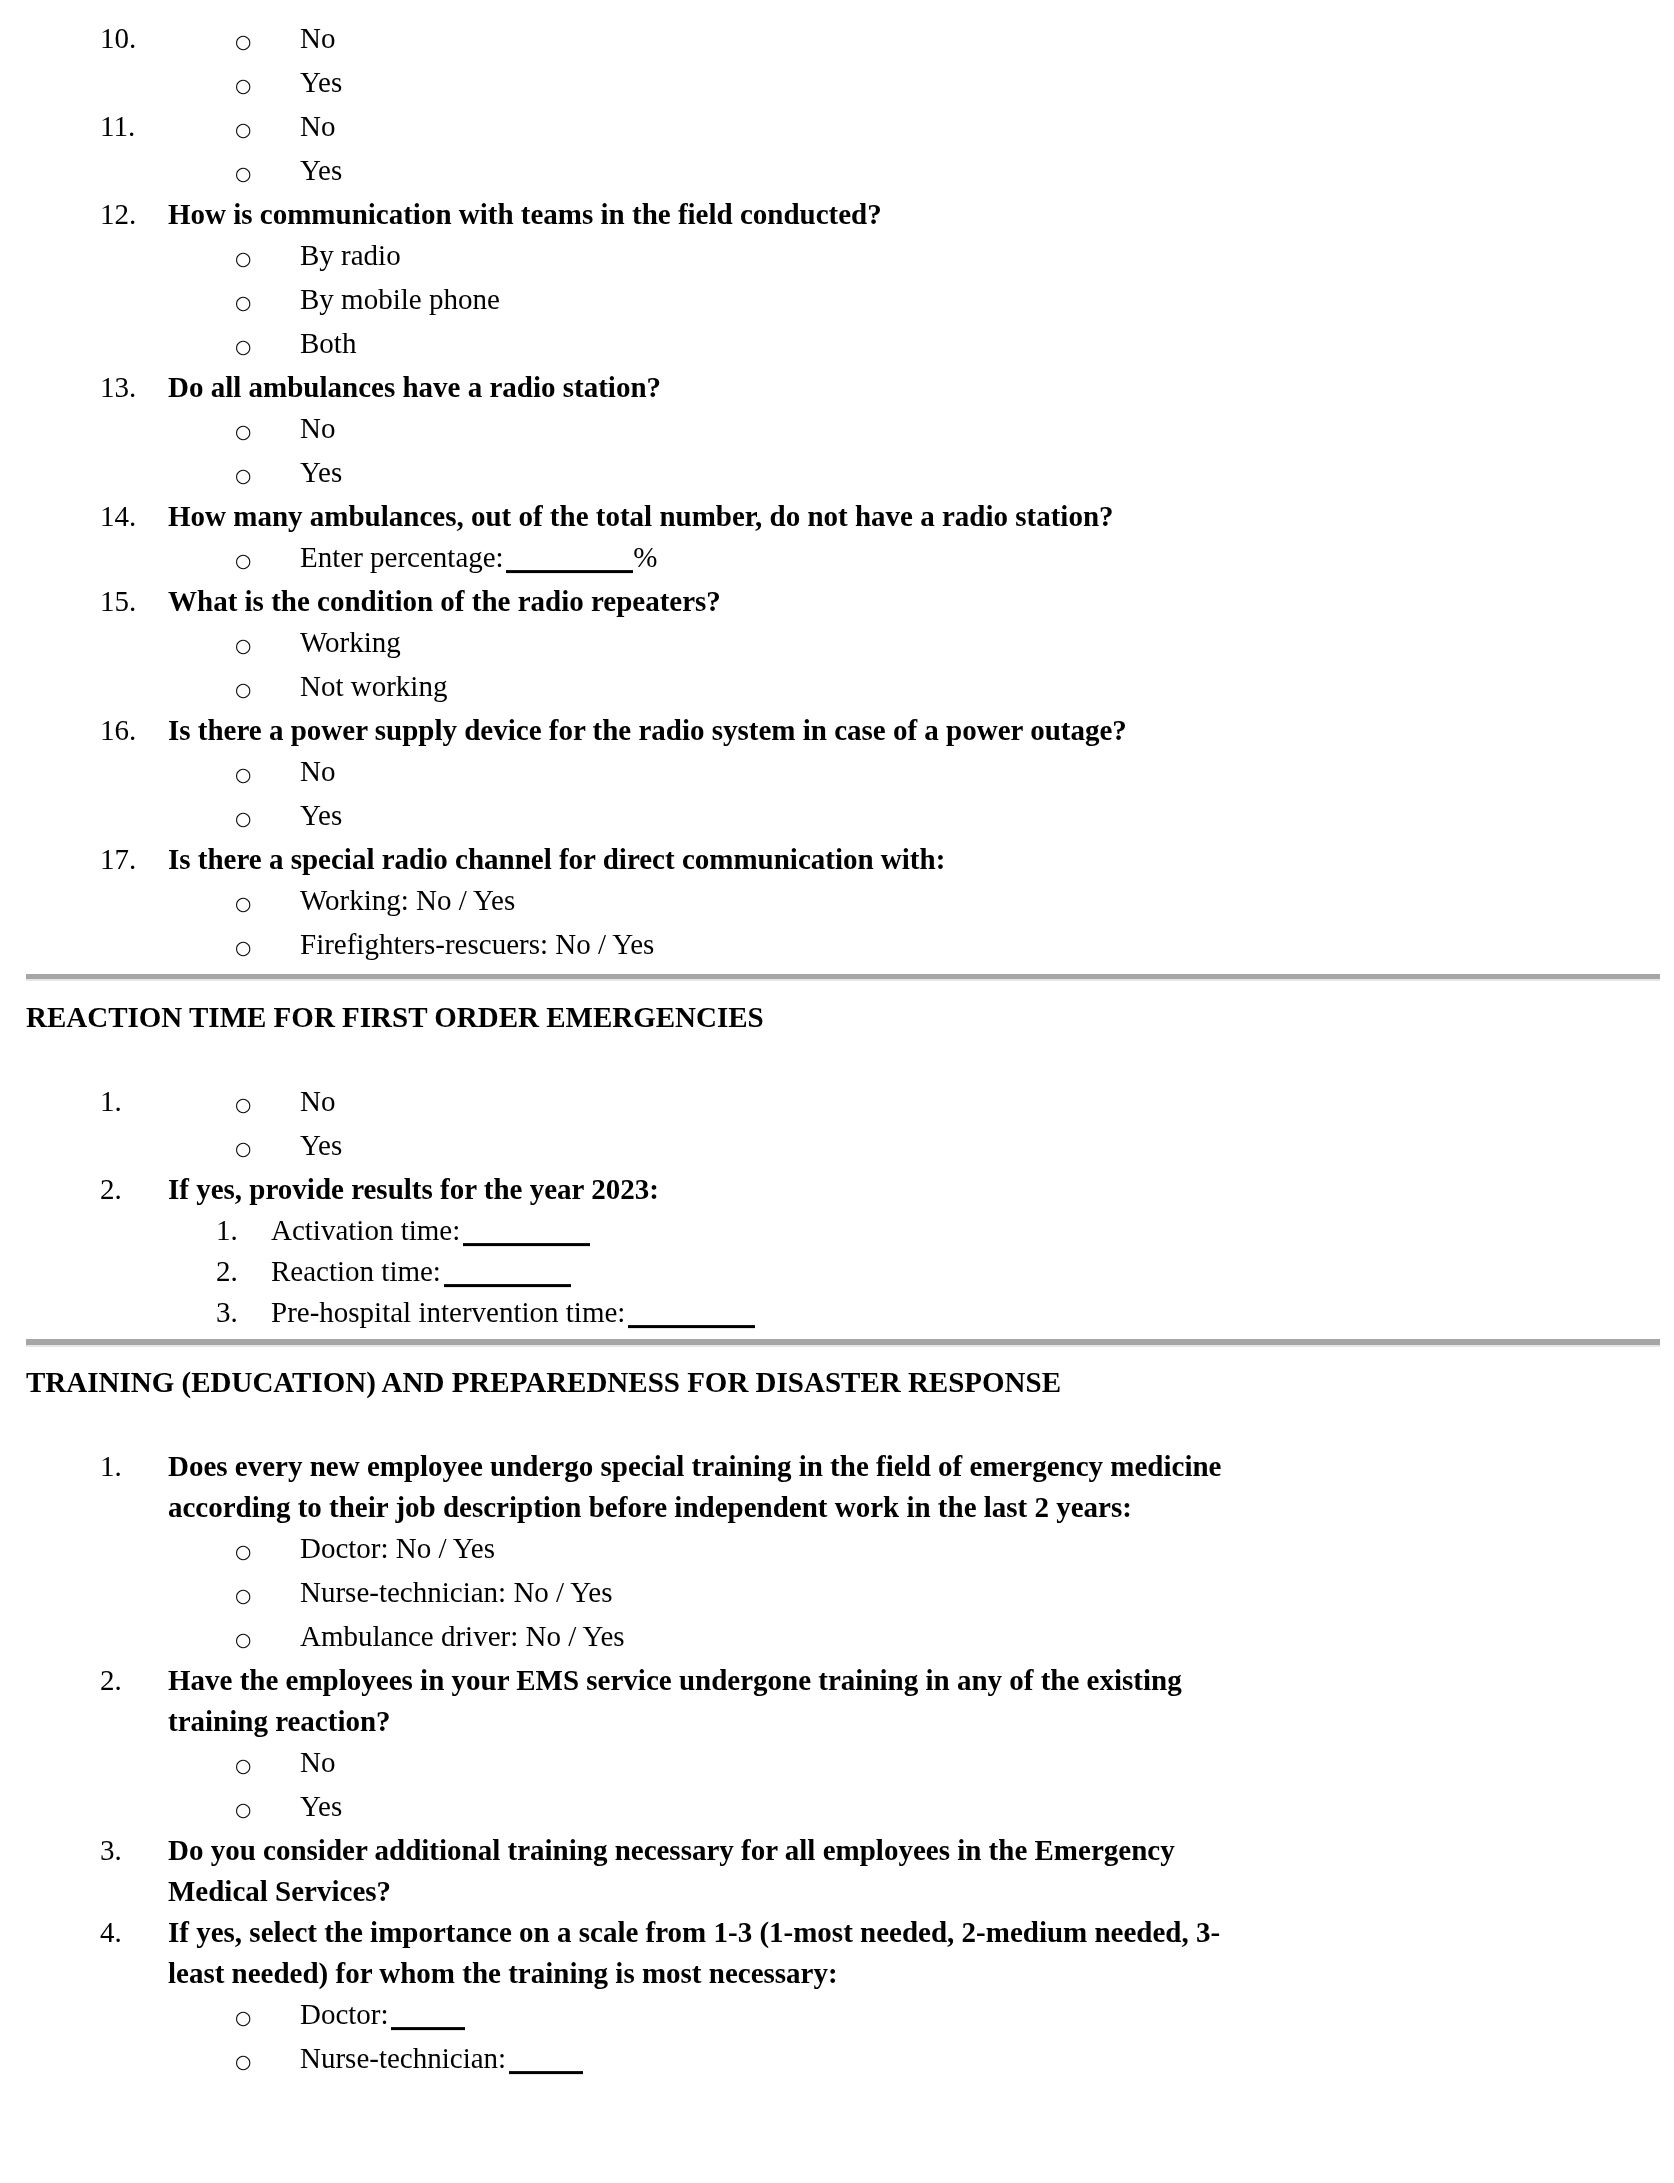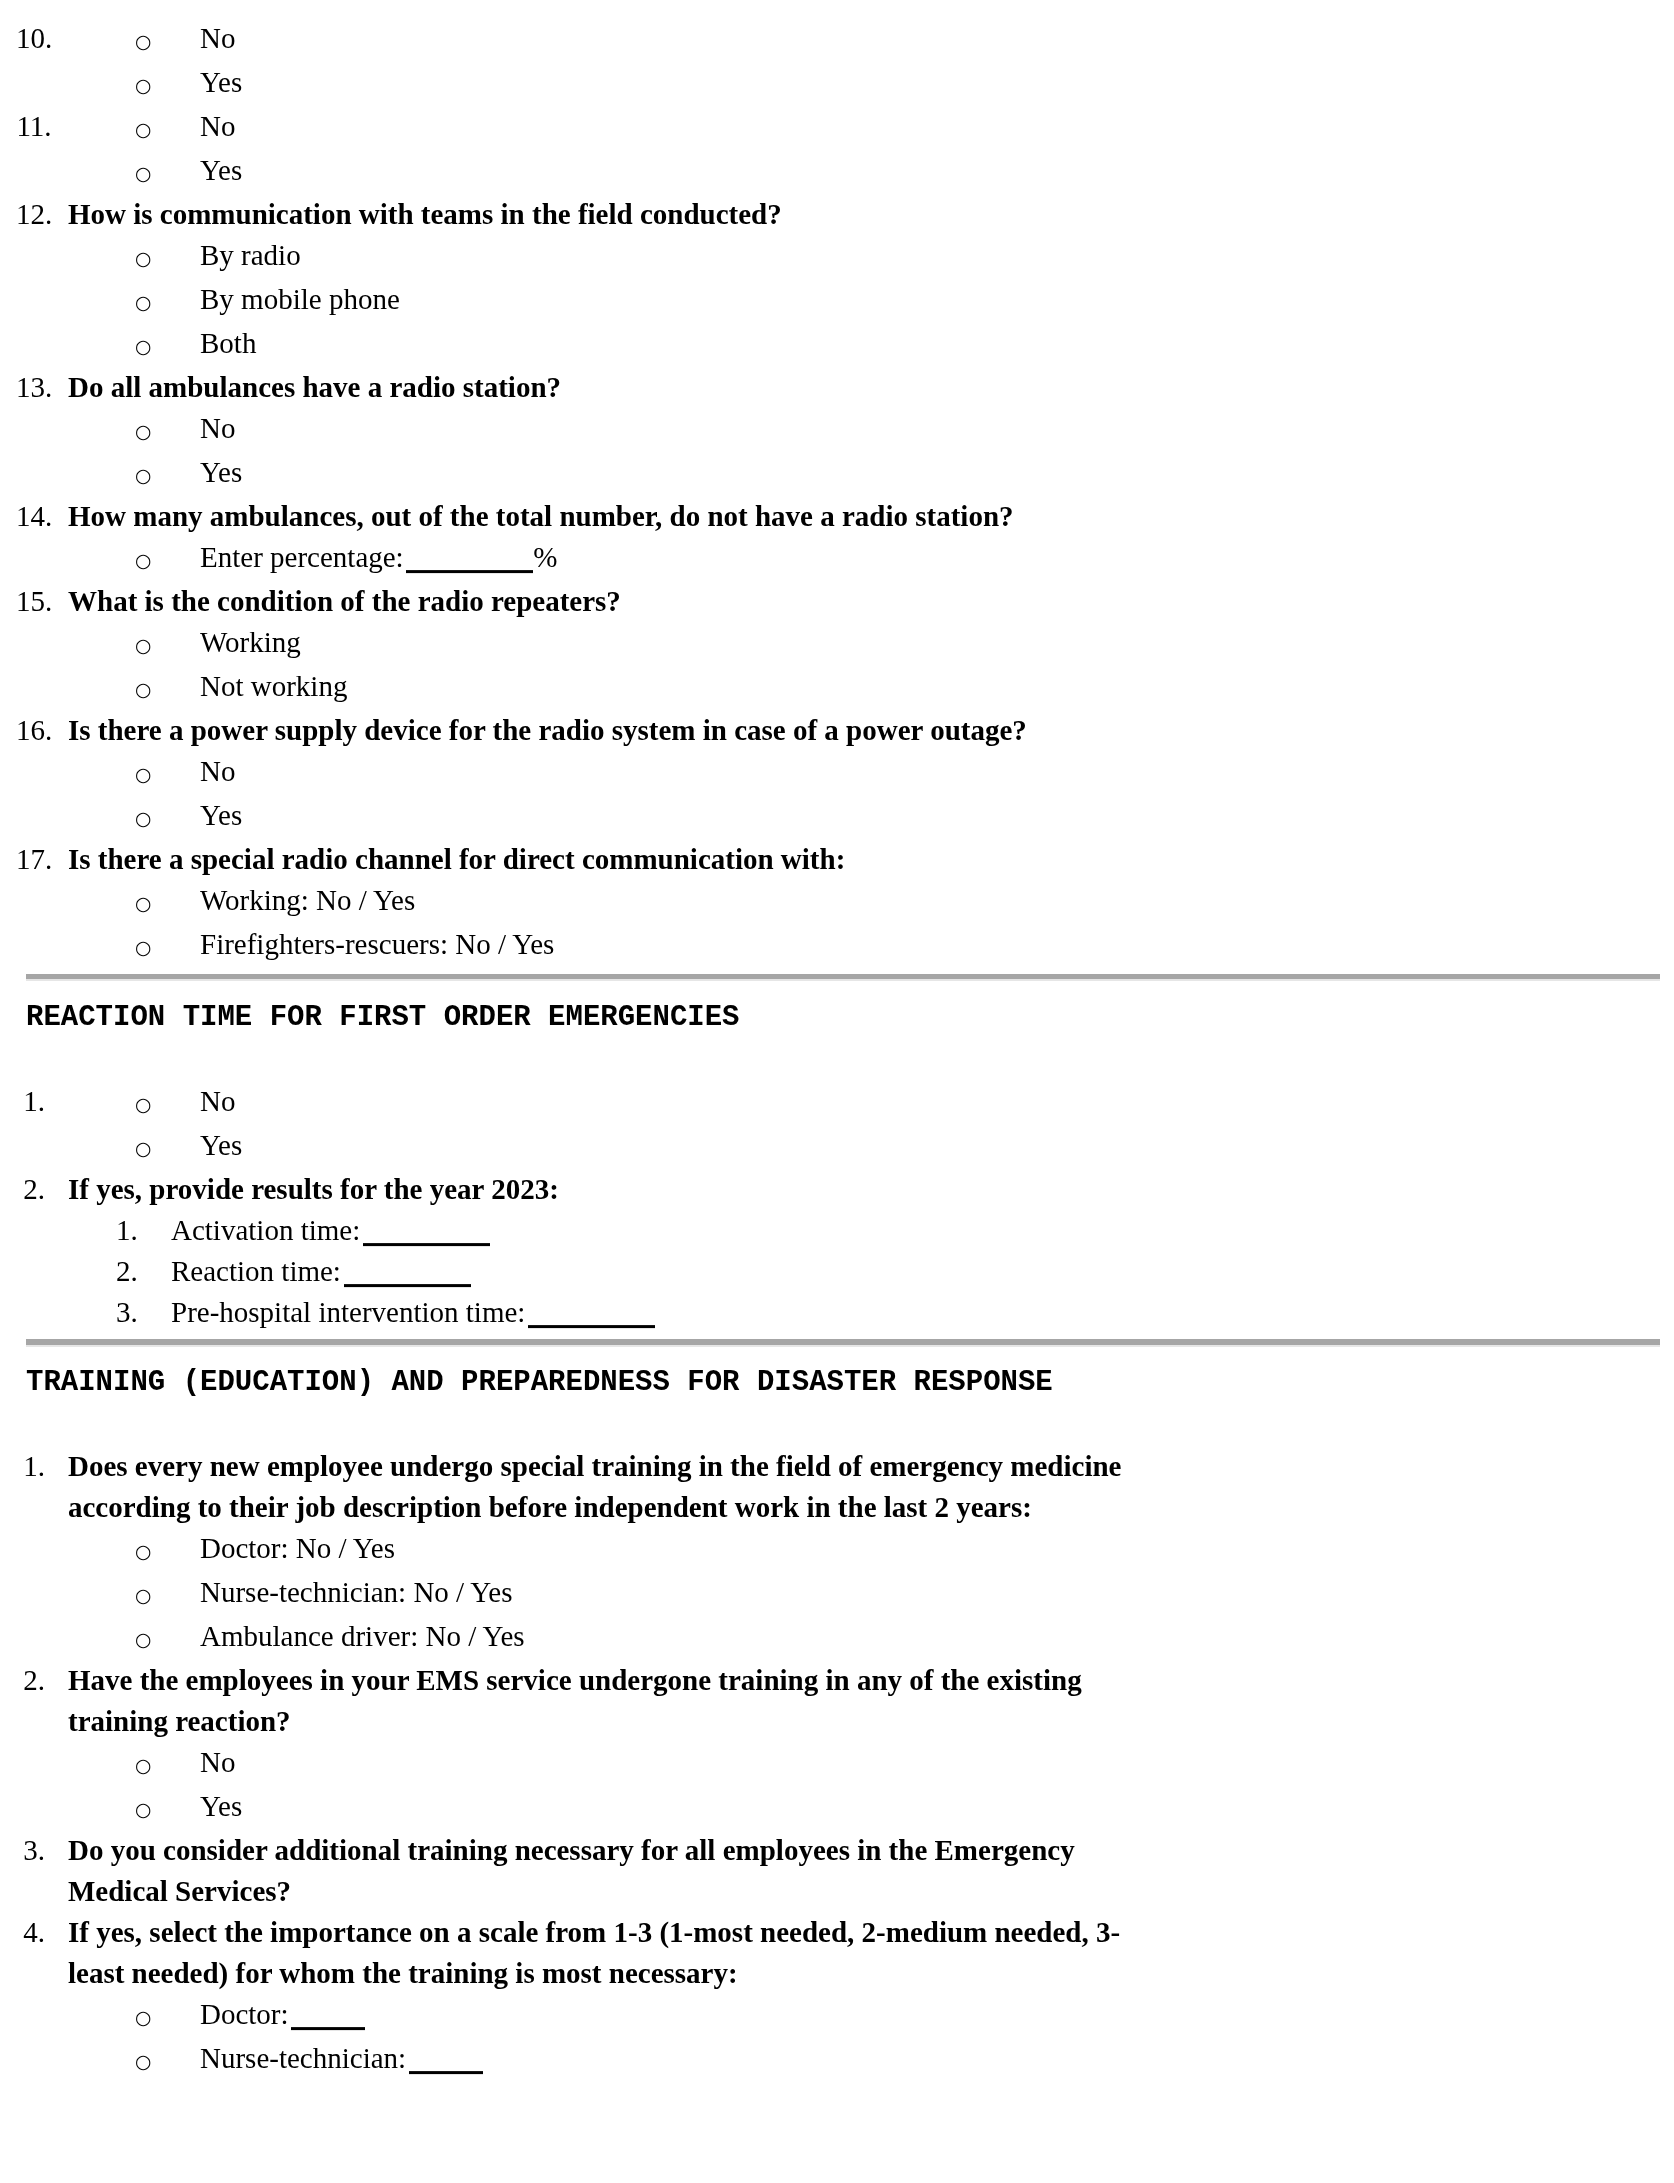--- a/index.html
+++ b/index.html
@@ -21,24 +21,24 @@
     padding-top: 17.5px;
     width: 1675px;
   }
   .qlist { }
   .qrow {
     display: flex;
     align-items: flex-start;
   }
   .qnum {
     flex: none;
+    margin-left: 100px;
     width: 68px;
     font-weight: normal;
     white-space: pre;
-    text-align: center;
   }
   .qbody { flex: 1 1 auto; min-width: 0; }
   .qtext {
     font-weight: bold;
     white-space: pre;
   }
   .opt {
     display: flex;
     align-items: baseline;
   }
@@ -75,21 +75,20 @@
   .divider {
     height: 5.7px;
     background: var(--divider-color, #a6a6a6);
     border-bottom: 2.6px solid var(--divider-edge-color, #e6e6e6);
     margin: 6.1px 15.3px 15.7px 26px;
   }
   .sec-header {
     font-weight: bold;
     white-space: pre;
     margin: 0 0 43px 26px;
-    font-family: Liberation Mono, monospace;
   }
 </style>
 </head>
 <body style="background: rgb(255, 255, 255); color: rgb(0, 0, 0);">
 
 <div id="doc">
     <div class="qlist">
       <div class="qrow">
         <span class="qnum">10.</span>
         <div class="qbody">

